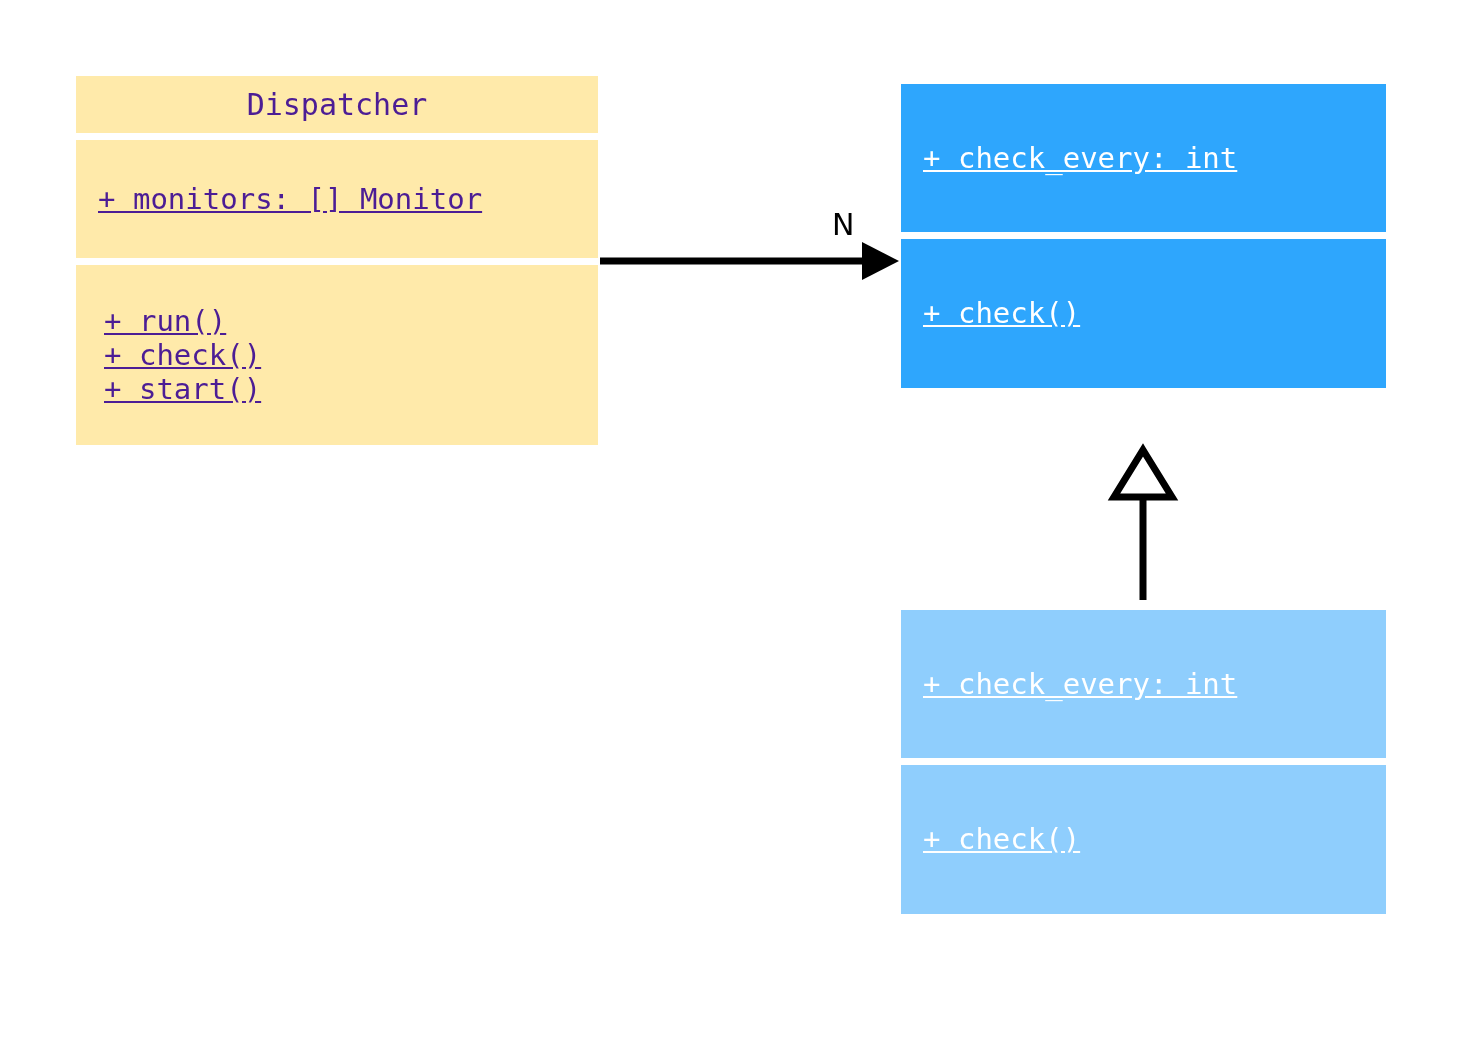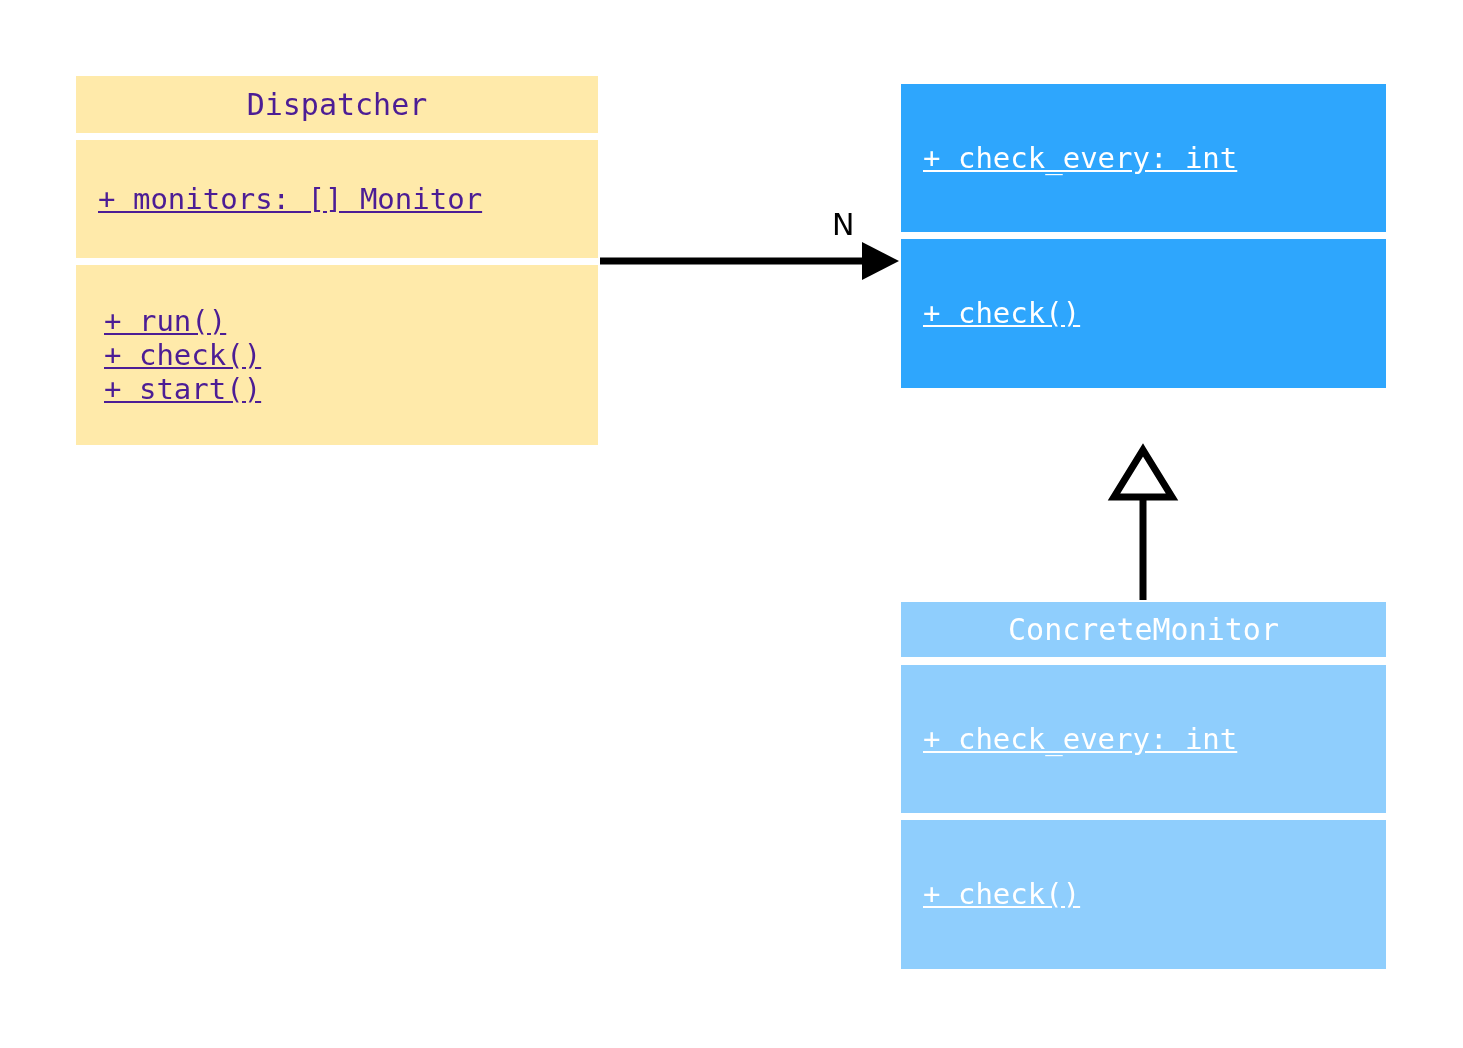--- a/index.html
+++ b/index.html
@@ -139,23 +139,20 @@
   <div class="uml-class cls-monitor">
     <div class="compartment body c-attrs">
       <span class="member">+ check_every: int</span>
     </div>
     <div class="compartment body c-ops">
       <span class="member">+ check()</span>
     </div>
   </div>
 
   <div class="uml-class cls-concrete">
-    <div class="compartment title c-title">
-      <span class="class-name">ConcreteMonitor</span>
-    </div>
     <div class="compartment body c-attrs">
       <span class="member">+ check_every: int</span>
     </div>
     <div class="compartment body c-ops">
       <span class="member">+ check()</span>
     </div>
   </div>
 
   <svg class="connector-layer" viewBox="0 0 1463 1048" width="1463" height="1048">
 

